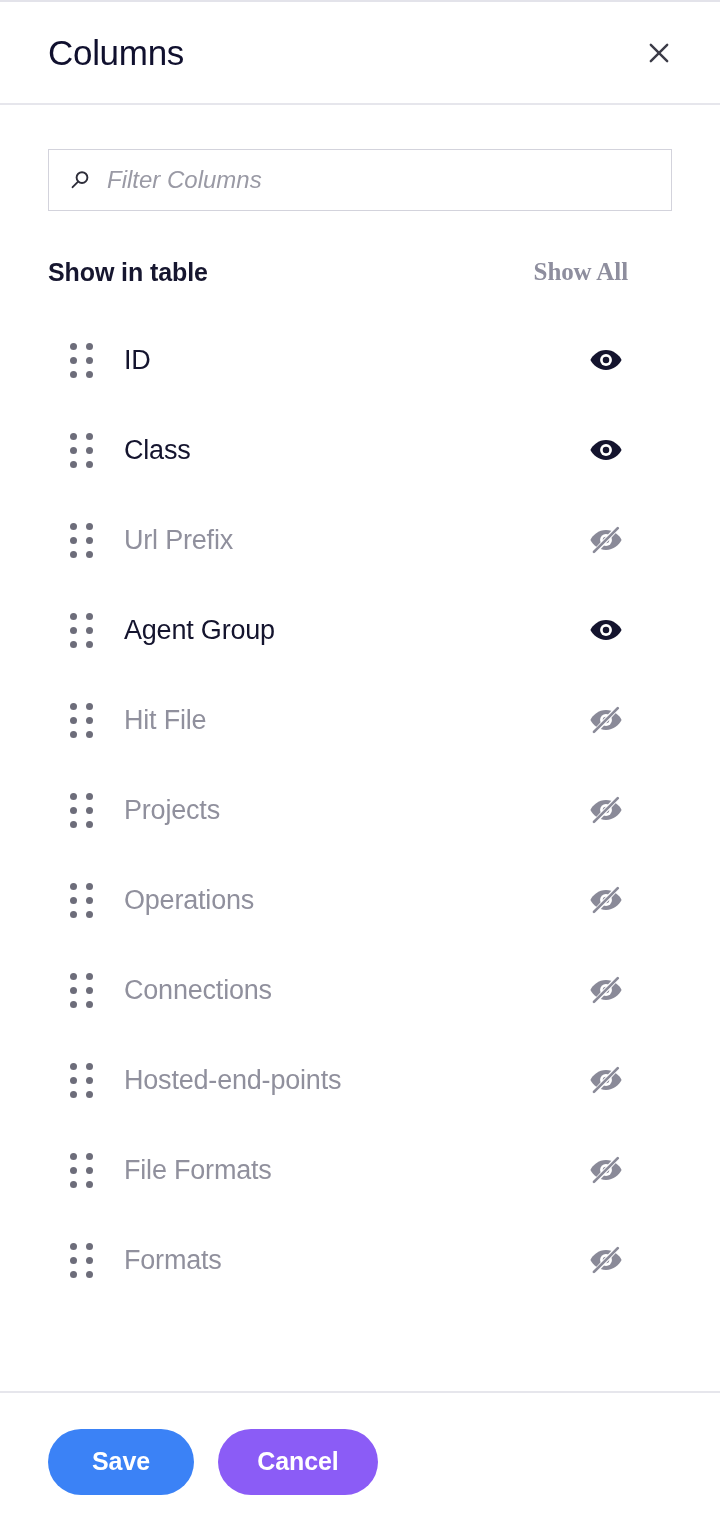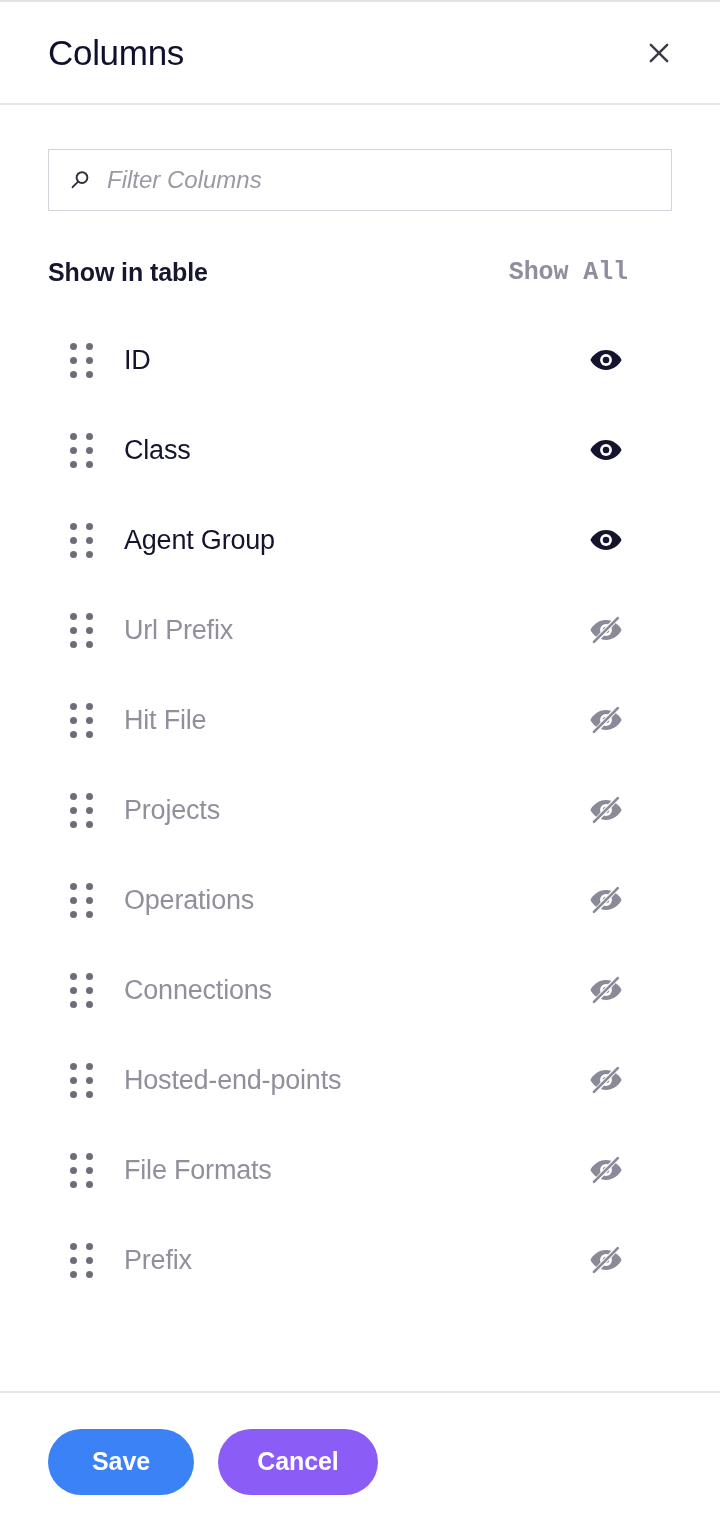--- a/index.html
+++ b/index.html
@@ -118,21 +118,21 @@
     letter-spacing: -0.1px;
   }
   .show-all-link {
     font-size: 25px;
     font-weight: bold;
     color: #8e8e9e;
     background: none;
     border: none;
     padding: 0;
     cursor: pointer;
-    font-family: Liberation Mono, monospace;
+    font-family: Liberation Serif, serif;
     letter-spacing: -0.1px;
   }
 
   
   .column-list {
     list-style: none;
     margin: 0;
     padding: 0;
     margin-top: 28px;
   }
@@ -286,20 +286,49 @@
           <button class="vis-toggle">
             <span>
               <svg width="34" height="34" viewBox="0 0 24 24">
                 <path d="M12 5C6.8 5 2.6 8.6 1 12c1.6 3.4 5.8 7 11 7s9.4-3.6 11-7c-1.6-3.4-5.8-7-11-7z" fill="#14142e"></path>
                 <circle cx="12" cy="12" r="4.2" fill="#ffffff"></circle>
                 <circle cx="12" cy="12" r="2.3" fill="#14142e"></circle>
               </svg>
             </span>
           </button>
         </li>
+        <li class="column-row hidden-col">
+          <span class="drag-handle">
+            <i></i>
+            <i></i>
+            <i></i>
+            <i></i>
+            <i></i>
+            <i></i>
+          </span>
+          <span class="column-label">Url Prefix</span>
+          <button class="vis-toggle">
+            <span>
+              <svg width="34" height="34" viewBox="0 0 24 24">
+                <defs>
+                  <mask id="slashmask">
+                    <rect x="0" y="0" width="24" height="24" fill="#fff"></rect>
+                    <line x1="3.3" y1="21.2" x2="20.7" y2="2.8" stroke="#000" stroke-width="3.4" stroke-linecap="round"></line>
+                  </mask>
+                </defs>
+                <g mask="url(#slashmask)">
+                  <path d="M12 5C6.8 5 2.6 8.6 1 12c1.6 3.4 5.8 7 11 7s9.4-3.6 11-7c-1.6-3.4-5.8-7-11-7z" fill="#8a8a98"></path>
+                  <circle cx="12" cy="12" r="4.2" fill="#ffffff"></circle>
+                  <circle cx="12" cy="12" r="2.3" fill="#8a8a98"></circle>
+                </g>
+                <line x1="3.5" y1="20.4" x2="20.3" y2="3.6" stroke="#8a8a98" stroke-width="1.9" stroke-linecap="round"></line>
+              </svg>
+            </span>
+          </button>
+        </li>
         <li class="column-row">
           <span class="drag-handle">
             <i></i>
             <i></i>
             <i></i>
             <i></i>
             <i></i>
             <i></i>
           </span>
           <span class="column-label">Agent Group</span>
@@ -315,49 +344,20 @@
         </li>
         <li class="column-row hidden-col">
           <span class="drag-handle">
             <i></i>
             <i></i>
             <i></i>
             <i></i>
             <i></i>
             <i></i>
           </span>
-          <span class="column-label">Url Prefix</span>
-          <button class="vis-toggle">
-            <span>
-              <svg width="34" height="34" viewBox="0 0 24 24">
-                <defs>
-                  <mask id="slashmask">
-                    <rect x="0" y="0" width="24" height="24" fill="#fff"></rect>
-                    <line x1="3.3" y1="21.2" x2="20.7" y2="2.8" stroke="#000" stroke-width="3.4" stroke-linecap="round"></line>
-                  </mask>
-                </defs>
-                <g mask="url(#slashmask)">
-                  <path d="M12 5C6.8 5 2.6 8.6 1 12c1.6 3.4 5.8 7 11 7s9.4-3.6 11-7c-1.6-3.4-5.8-7-11-7z" fill="#8a8a98"></path>
-                  <circle cx="12" cy="12" r="4.2" fill="#ffffff"></circle>
-                  <circle cx="12" cy="12" r="2.3" fill="#8a8a98"></circle>
-                </g>
-                <line x1="3.5" y1="20.4" x2="20.3" y2="3.6" stroke="#8a8a98" stroke-width="1.9" stroke-linecap="round"></line>
-              </svg>
-            </span>
-          </button>
-        </li>
-        <li class="column-row hidden-col">
-          <span class="drag-handle">
-            <i></i>
-            <i></i>
-            <i></i>
-            <i></i>
-            <i></i>
-            <i></i>
-          </span>
           <span class="column-label">Hit File</span>
           <button class="vis-toggle">
             <span>
               <svg width="34" height="34" viewBox="0 0 24 24">
                 <defs>
                   <mask id="slashmask">
                     <rect x="0" y="0" width="24" height="24" fill="#fff"></rect>
                     <line x1="3.3" y1="21.2" x2="20.7" y2="2.8" stroke="#000" stroke-width="3.4" stroke-linecap="round"></line>
                   </mask>
                 </defs>
@@ -518,21 +518,21 @@
         </li>
         <li class="column-row hidden-col">
           <span class="drag-handle">
             <i></i>
             <i></i>
             <i></i>
             <i></i>
             <i></i>
             <i></i>
           </span>
-          <span class="column-label">Prefix</span>
+          <span class="column-label">Formats</span>
           <button class="vis-toggle">
             <span>
               <svg width="34" height="34" viewBox="0 0 24 24">
                 <defs>
                   <mask id="slashmask">
                     <rect x="0" y="0" width="24" height="24" fill="#fff"></rect>
                     <line x1="3.3" y1="21.2" x2="20.7" y2="2.8" stroke="#000" stroke-width="3.4" stroke-linecap="round"></line>
                   </mask>
                 </defs>
                 <g mask="url(#slashmask)">

